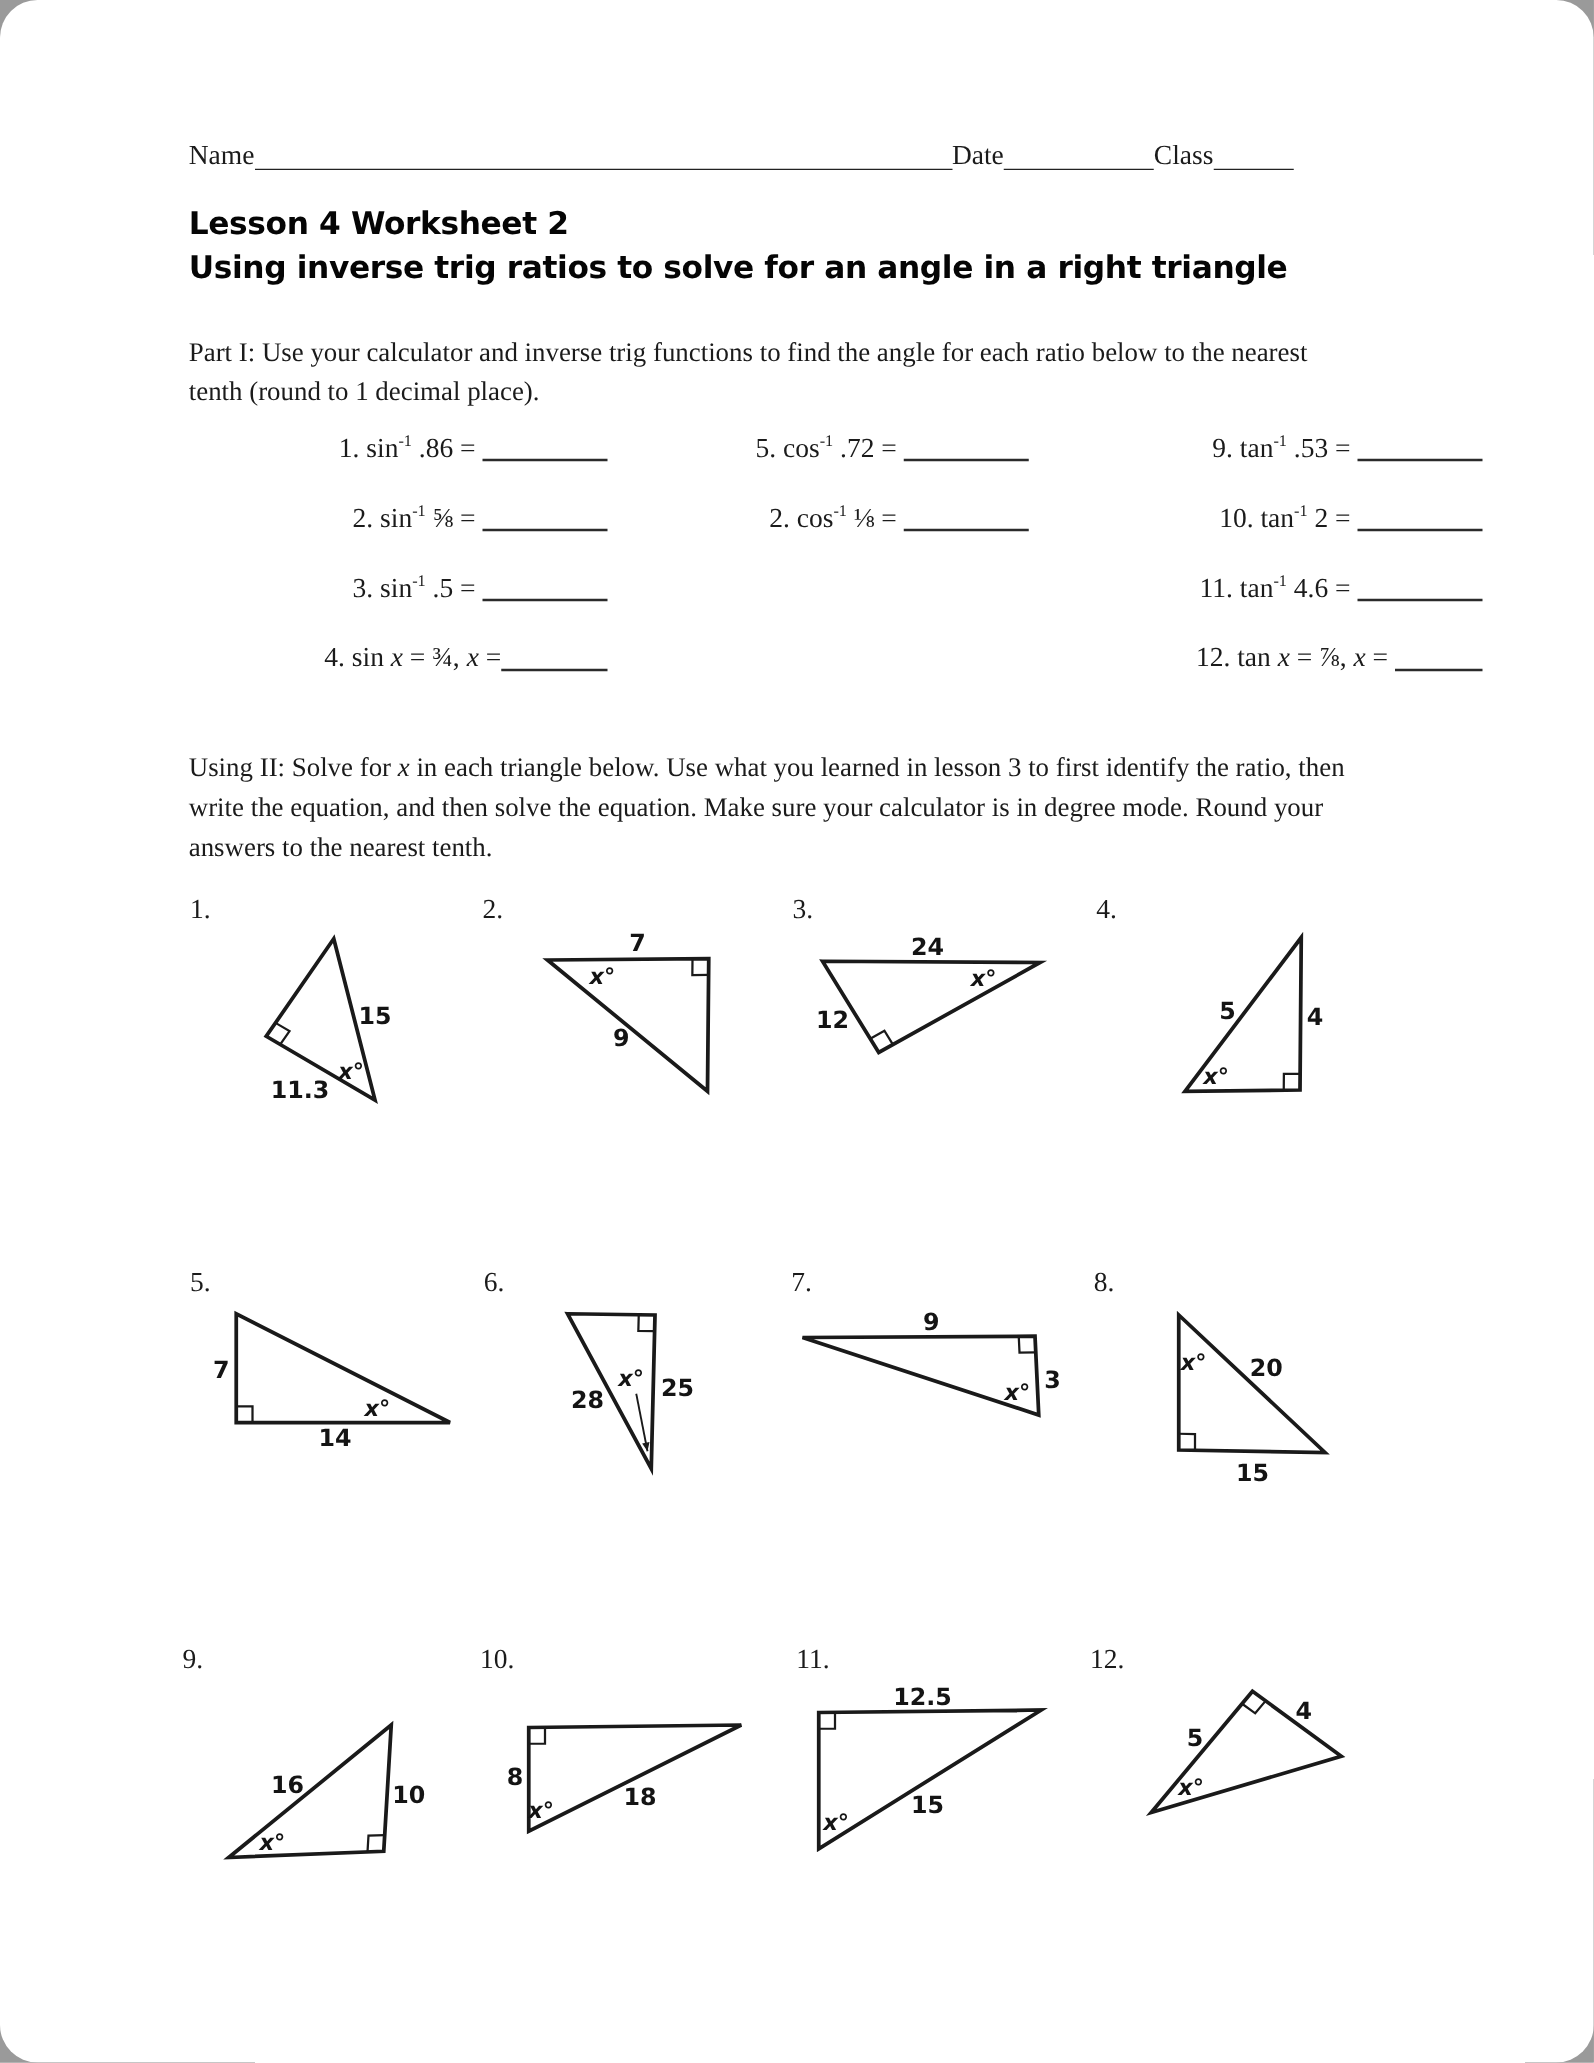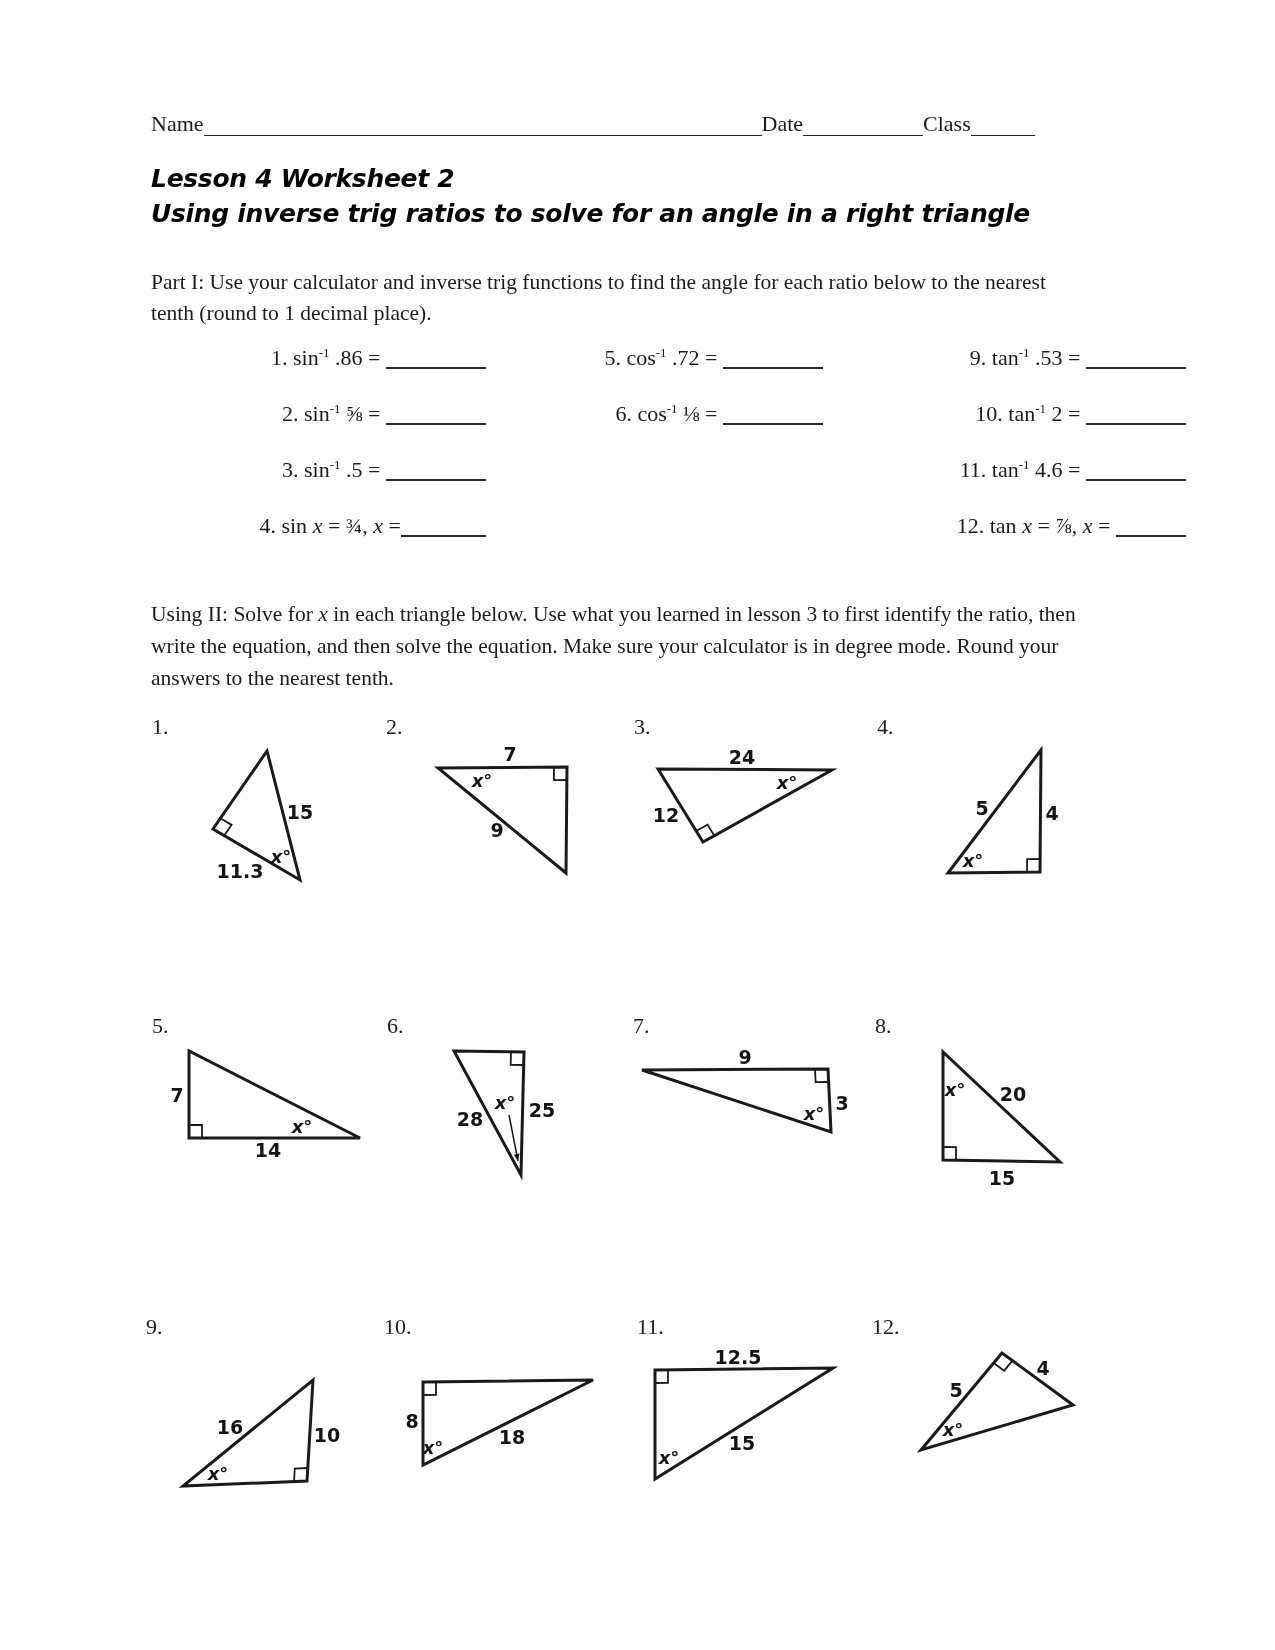--- a/index.html
+++ b/index.html
@@ -1,28 +1,28 @@
 <!DOCTYPE html>
 <html><head>
 <meta charset="utf-8">
 <style>
   html,body{margin:0;padding:0;background:#9a9a9a;}
   .page{
     position:relative;width:1275px;height:1650px;margin:0 auto;
     background:#ffffff;color:#1b1b1b;
-    font-family:"Liberation Serif",serif;overflow:hidden;
+    font-family:"Liberation Serif",serif;overflow:hidden;border-radius:30px;
   }
   .abs{position:absolute;}
   
   .header-line{left:151px;top:112px;width:912px;display:flex;align-items:flex-end;font-size:22px;line-height:24px;}
   .hlabel{white-space:pre;}
   .hline{border-bottom:1.7px solid #222;height:21px;}
   
   .title{left:151px;top:161px;font-family:"DejaVu Sans",sans-serif;font-weight:bold;
-         font-size:25px;line-height:35px;letter-spacing:-0.3px;color:#050505;font-style:italic;}
+         font-size:25px;line-height:35px;letter-spacing:-0.3px;color:#050505;}
   
   .para{font-size:21.5px;line-height:31px;}
   #part1-intro{left:151px;top:267px;width:940px;}
   #part2-intro{left:151px;top:598px;width:950px;line-height:32px;}
   
   .p1col{top:345px;width:335px;font-size:22px;}
   .p1item{height:56px;white-space:nowrap;text-align:right;}
   sup{font-size:13px;letter-spacing:0;}
   .ital{font-style:italic;}
   .blank{display:inline-block;border-bottom:2px solid #2b2b2b;height:16px;margin-bottom:-4px;}
@@ -59,21 +59,21 @@
 
   <div id="part1-grid">
       <div class="abs p1col" style="left: 151px;">
         <div class="p1item"><span>1. sin</span><sup>-1</sup><span> .86 = </span><span class="blank" style="width: 100px;"></span></div>
         <div class="p1item"><span>2. sin</span><sup>-1</sup><span> ⅝ = </span><span class="blank" style="width: 100px;"></span></div>
         <div class="p1item"><span>3. sin</span><sup>-1</sup><span> .5 = </span><span class="blank" style="width: 100px;"></span></div>
         <div class="p1item"><span>4. sin </span><span class="ital">x</span><span> = ¾,   </span><span class="ital">x</span><span> =</span><span class="blank" style="width: 85px;"></span></div>
       </div>
       <div class="abs p1col" style="left: 488px;">
         <div class="p1item"><span>5. cos</span><sup>-1</sup><span> .72 = </span><span class="blank" style="width: 100px;"></span></div>
-        <div class="p1item"><span>6. cos</span><sup>-1</sup><span> ⅛ = </span><span class="blank" style="width: 100px;"></span></div>
+        <div class="p1item"><span>2. cos</span><sup>-1</sup><span> ⅛ = </span><span class="blank" style="width: 100px;"></span></div>
       </div>
       <div class="abs p1col" style="left: 851px;">
         <div class="p1item"><span>9. tan</span><sup>-1</sup><span> .53 = </span><span class="blank" style="width: 100px;"></span></div>
         <div class="p1item"><span>10. tan</span><sup>-1</sup><span> 2 = </span><span class="blank" style="width: 100px;"></span></div>
         <div class="p1item"><span>11. tan</span><sup>-1</sup><span> 4.6 = </span><span class="blank" style="width: 100px;"></span></div>
         <div class="p1item"><span>12. tan </span><span class="ital">x</span><span> = ⅞,  </span><span class="ital">x</span><span> = </span><span class="blank" style="width: 70px;"></span></div>
       </div>
     </div>
 
   <div class="abs para" id="part2-intro"><span>Using II: Solve for </span><span class="ital">x</span><span> in each triangle below. Use what you learned in lesson 3 to first identify the ratio, then write the equation, and then solve the equation.  Make sure your calculator is in degree mode. Round your answers to the nearest tenth.</span></div>

